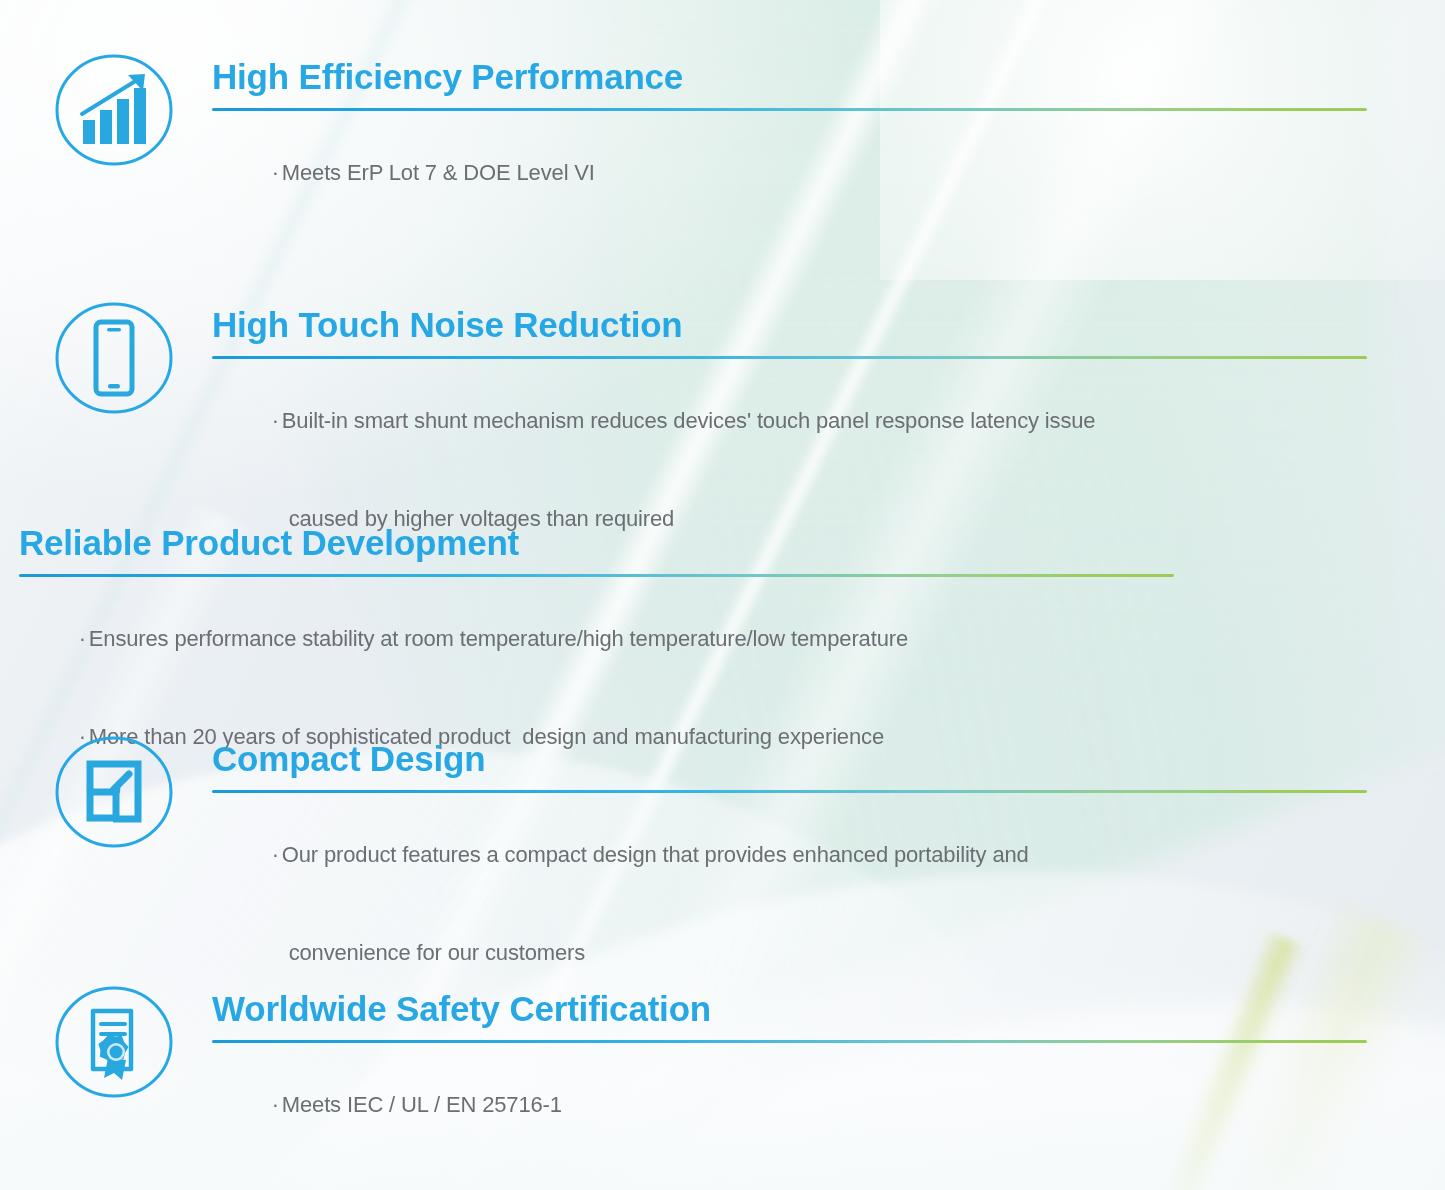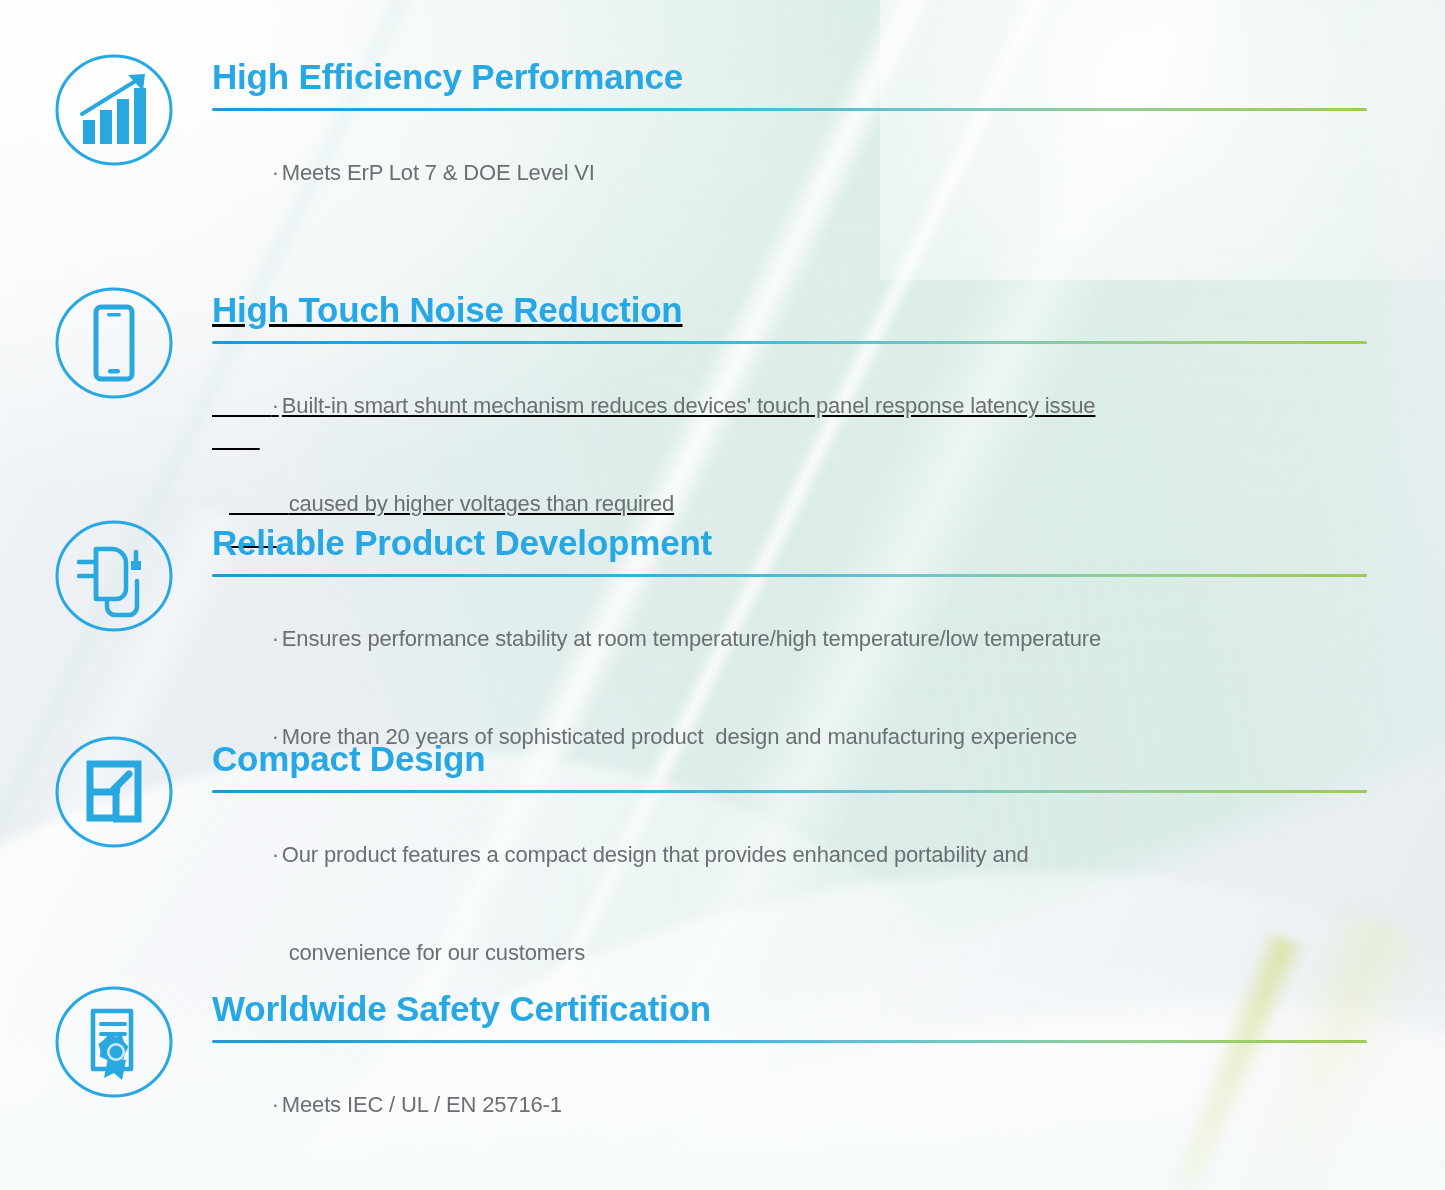--- a/index.html
+++ b/index.html
@@ -281,21 +281,21 @@
       <div class="feature-title">High Efficiency Performance</div>
       <div class="feature-divider"></div>
       <div class="feature-lines">
         <div class="feature-line">
           <span class="dot">·</span><span>Meets ErP Lot 7 &amp; DOE Level VI</span>
         </div>
       </div>
     </div>
   </div>
 
-  <div class="feature-row" style="top:285px;text-decoration:underline;">
+  <div class="feature-row" style="top:300px;">
     <div class="icon-badge">
       <svg width="124" height="116" viewBox="0 0 124 116" aria-hidden="true">
         <ellipse cx="62" cy="58" rx="57" ry="54" fill="none" stroke="#27a8e4" stroke-width="3"></ellipse>
         <rect x="44" y="22" width="36" height="72" rx="5" ry="5" fill="none" stroke="#29a8e0" stroke-width="5"></rect>
         <rect x="55" y="28" width="14" height="3.5" rx="1.7" fill="#29a8e0"></rect>
         <rect x="56" y="84" width="12" height="4.5" rx="2.2" fill="#29a8e0"></rect>
       </svg>
     </div>
     <div class="feature-body">
       <div class="feature-title">High Touch Noise Reduction</div>
@@ -304,21 +304,21 @@
         <div class="feature-line">
           <span class="dot">·</span><span>Built-in smart shunt mechanism reduces devices' touch panel response latency issue</span>
         </div>
         <div class="feature-line" style="padding-left:17px;">
           <span>caused by higher voltages than required</span>
         </div>
       </div>
     </div>
   </div>
 
-  <div class="feature-row" style="top:518px;">
+  <div class="feature-row" style="top:518px;justify-content:flex-end;">
     <div class="icon-badge">
       <svg width="124" height="116" viewBox="0 0 124 116" aria-hidden="true">
         <ellipse cx="62" cy="58" rx="57" ry="54" fill="none" stroke="#27a8e4" stroke-width="3"></ellipse>
 
         <path d="M44 31 h16 a14 14 0 0 1 14 14 v26 a10 10 0 0 1 -10 10 h-20 z" fill="none" stroke="#29a8e0" stroke-width="4.5" stroke-linejoin="round"></path>
 
         <path d="M44 31 v50" fill="none" stroke="#29a8e0" stroke-width="4.5"></path>
 
         <path d="M27 44 h16" fill="none" stroke="#29a8e0" stroke-width="4.5" stroke-linecap="round"></path>
         <path d="M27 58 h16" fill="none" stroke="#29a8e0" stroke-width="4.5" stroke-linecap="round"></path>

